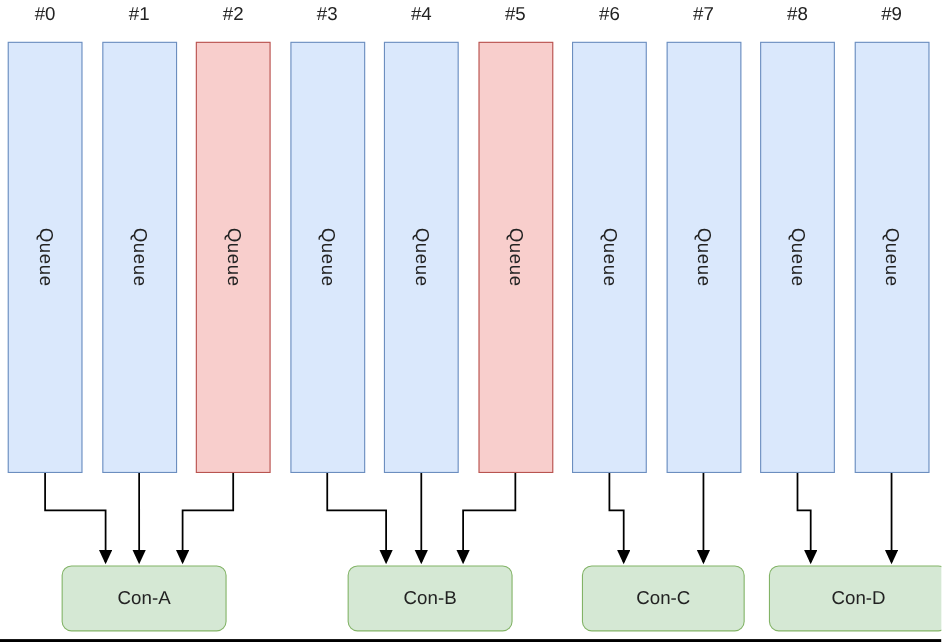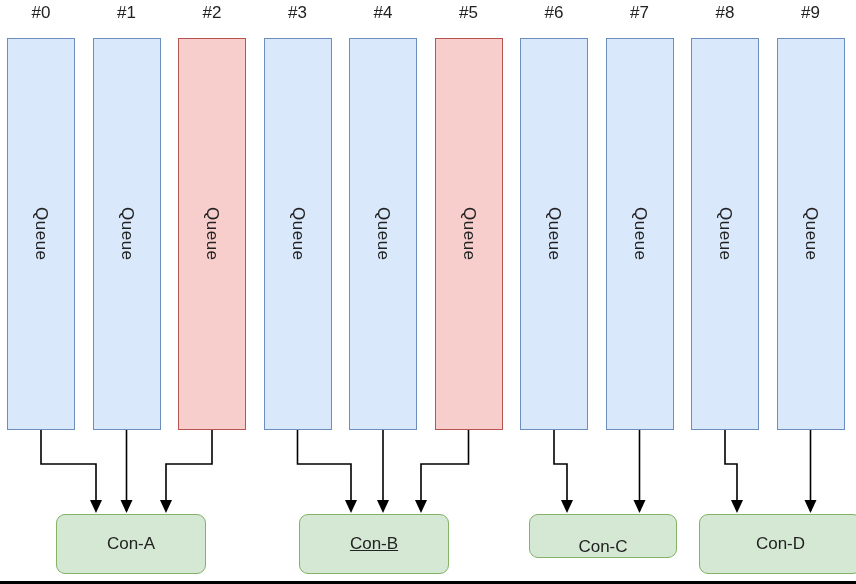--- a/index.html
+++ b/index.html
@@ -142,24 +142,24 @@
     <div class="queue-id">#9</div>
     <div class="queue-box">
       <span class="queue-label">Queue</span>
     </div>
   </div>
     </div>
   <div id="consumers">
       <div class="consumer-box" style="left: 56px; width: 150px; top: 514px; height: 60px;">
     <span class="consumer-label">Con-A</span>
   </div>
-      <div class="consumer-box" style="left: 299px; width: 150px; top: 514px; height: 60px; text-decoration: underline;">
+      <div class="consumer-box" style="left: 316px; width: 150px; top: 514px; height: 60px;">
     <span class="consumer-label">Con-B</span>
   </div>
-      <div class="consumer-box" style="left: 529px; width: 148px; top: 514px; height: 44px; align-items: flex-end;">
+      <div class="consumer-box" style="left: 529px; width: 148px; top: 514px; height: 60px;">
     <span class="consumer-label">Con-C</span>
   </div>
       <div class="consumer-box" style="left: 699px; width: 163px; top: 514px; height: 60px;">
     <span class="consumer-label">Con-D</span>
   </div>
     </div>
   <div id="bottom-edge"></div>
 </div>
 
 </body></html>

